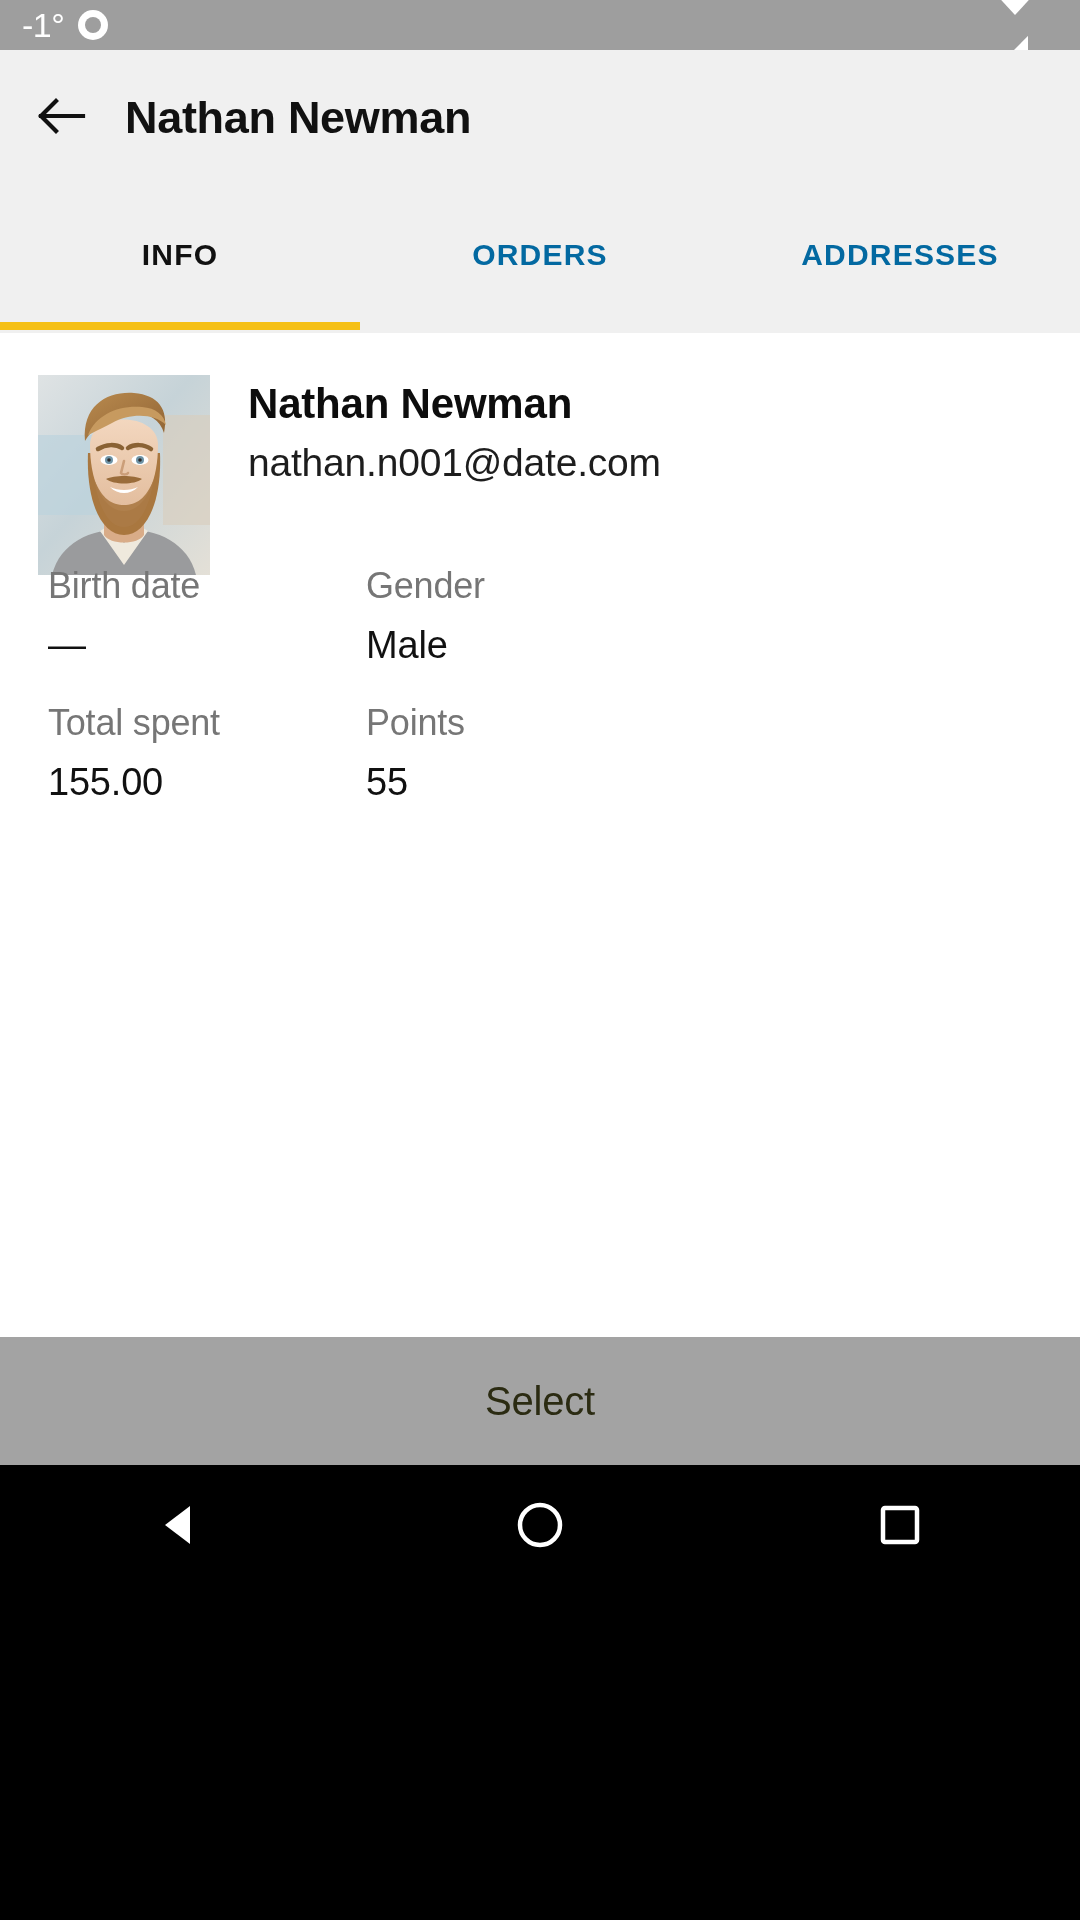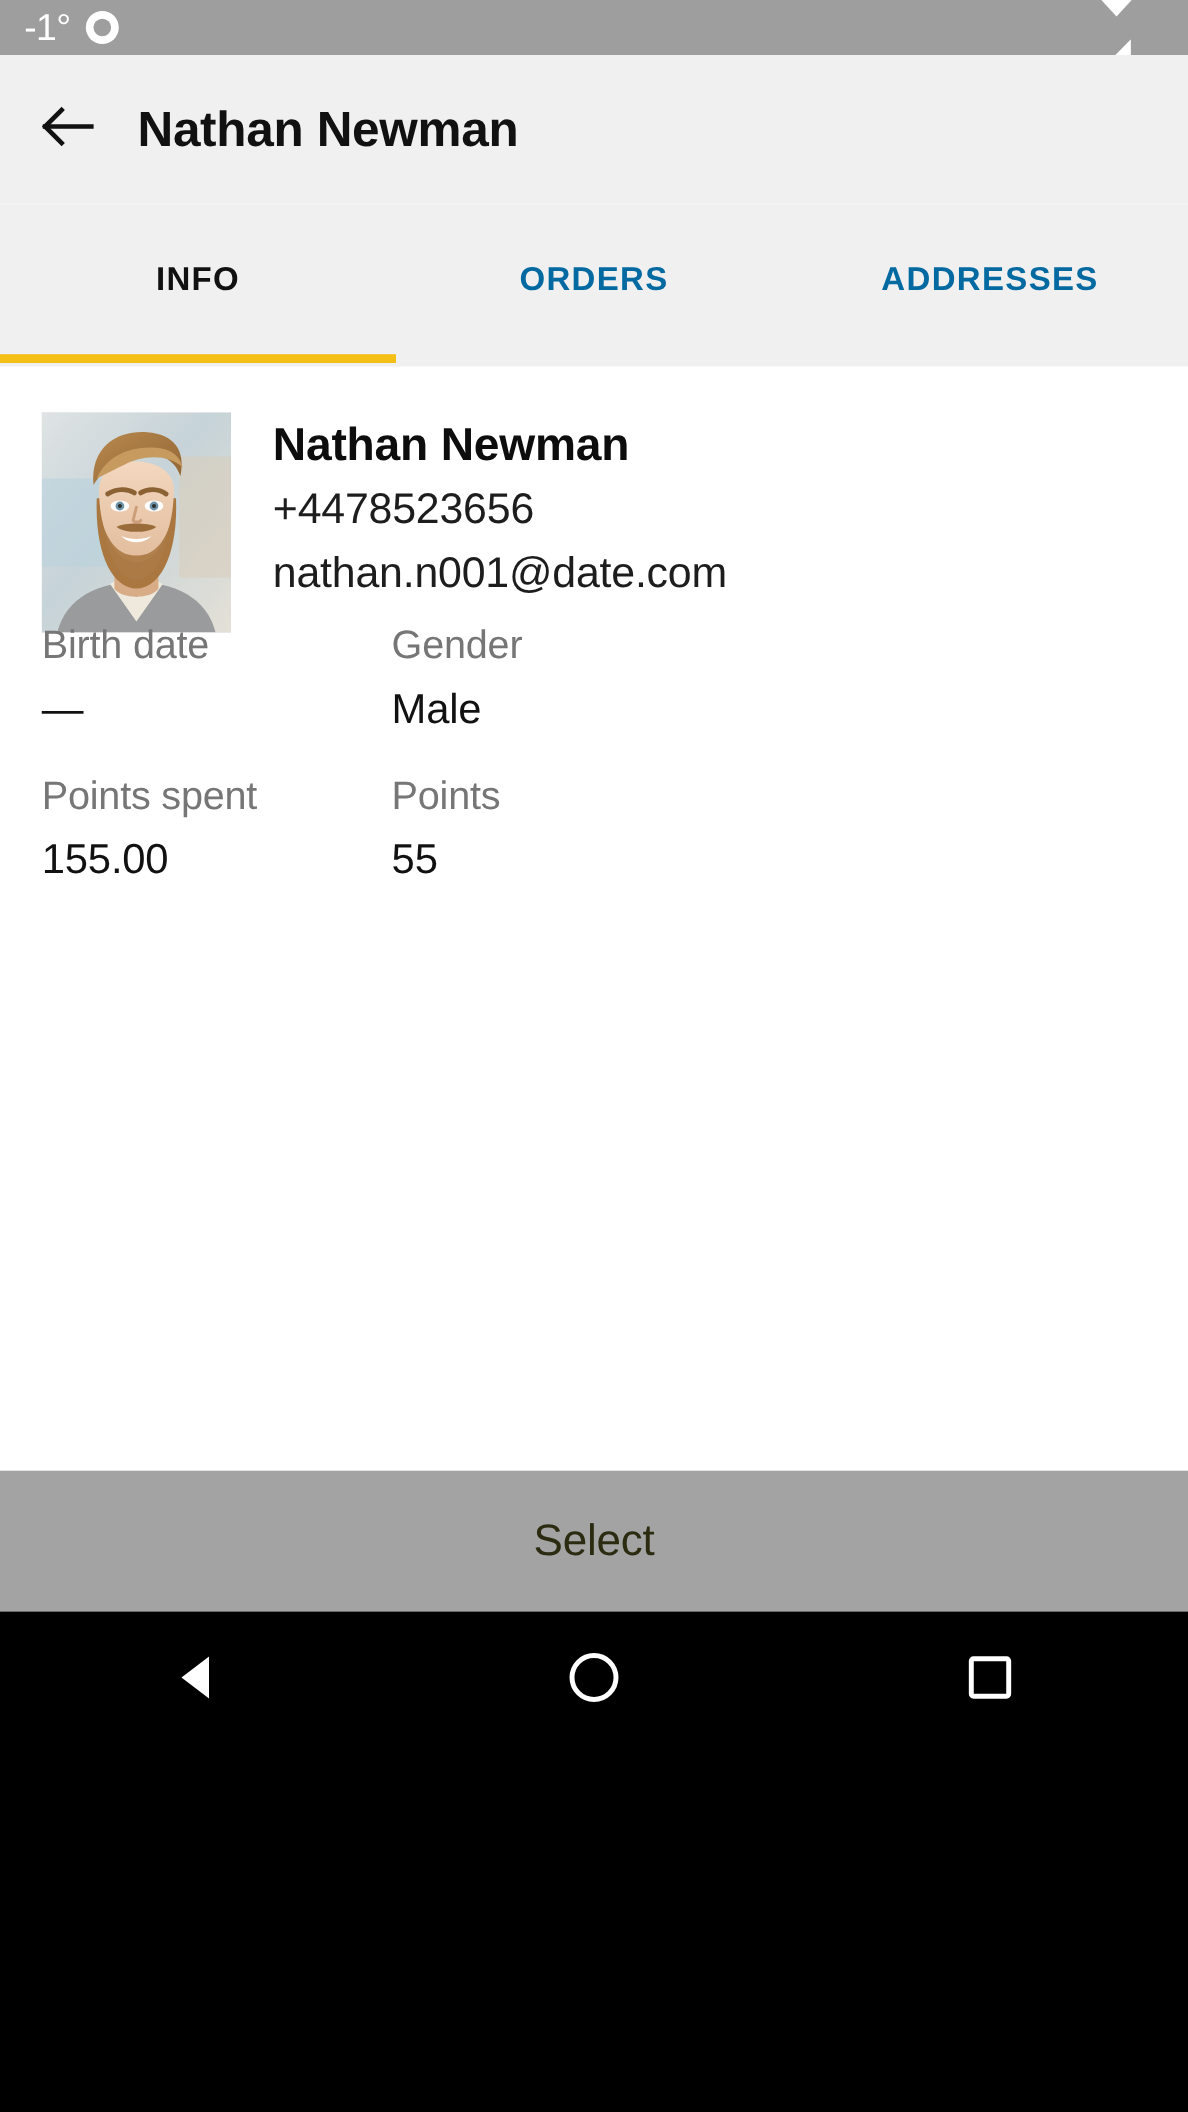--- a/index.html
+++ b/index.html
@@ -189,20 +189,21 @@
 
   
   .fields {
     position: absolute;
     top: 200px; left: 0;
     width: 1080px;
   }
   .field-row {
     display: flex;
     margin-top: 30px;
+    margin-left: 10px;
   }
   .field {
     box-sizing: border-box;
   }
   .field.col-1 { width: 348px; padding-left: 38px; }
   .field.col-2 { width: 500px; padding-left: 8px; }
   .field-label {
     font-size: 36px;
     color: #767676;
     font-weight: 400;
@@ -377,39 +378,38 @@
         <circle cx="71" cy="85" r="1.8" fill="#2b2b2b"></circle>
         <circle cx="102" cy="85" r="1.8" fill="#2b2b2b"></circle>
 
         <path d="M86 86 L83 98 C 84 100, 89 100, 90 98" stroke="#cb9e79" stroke-width="2.6" fill="none" stroke-linecap="round"></path>
 
         <path d="M72 112 C 80 120, 92 120, 100 112 C 92 116, 80 116, 72 112 Z" fill="#ffffff"></path>
       </svg>
     </div>
     <div class="profile-text">
       <div class="profile-name">Nathan Newman</div>
-      <div class="profile-phone">+4478523656</div>
       <div class="profile-email">nathan.n001@date.com</div>
     </div>
   </div>
 
   <div class="fields">
     <div class="field-row">
       <div class="field col-1">
         <div class="field-label">Birth date</div>
         <div class="field-value">—</div>
       </div>
       <div class="field col-2">
         <div class="field-label">Gender</div>
         <div class="field-value">Male</div>
       </div>
     </div>
     <div class="field-row">
       <div class="field col-1">
-        <div class="field-label">Points spent</div>
+        <div class="field-label">Total spent</div>
         <div class="field-value">155.00</div>
       </div>
       <div class="field col-2">
         <div class="field-label">Points</div>
         <div class="field-value">55</div>
       </div>
     </div>
   </div>
 
 </div>

